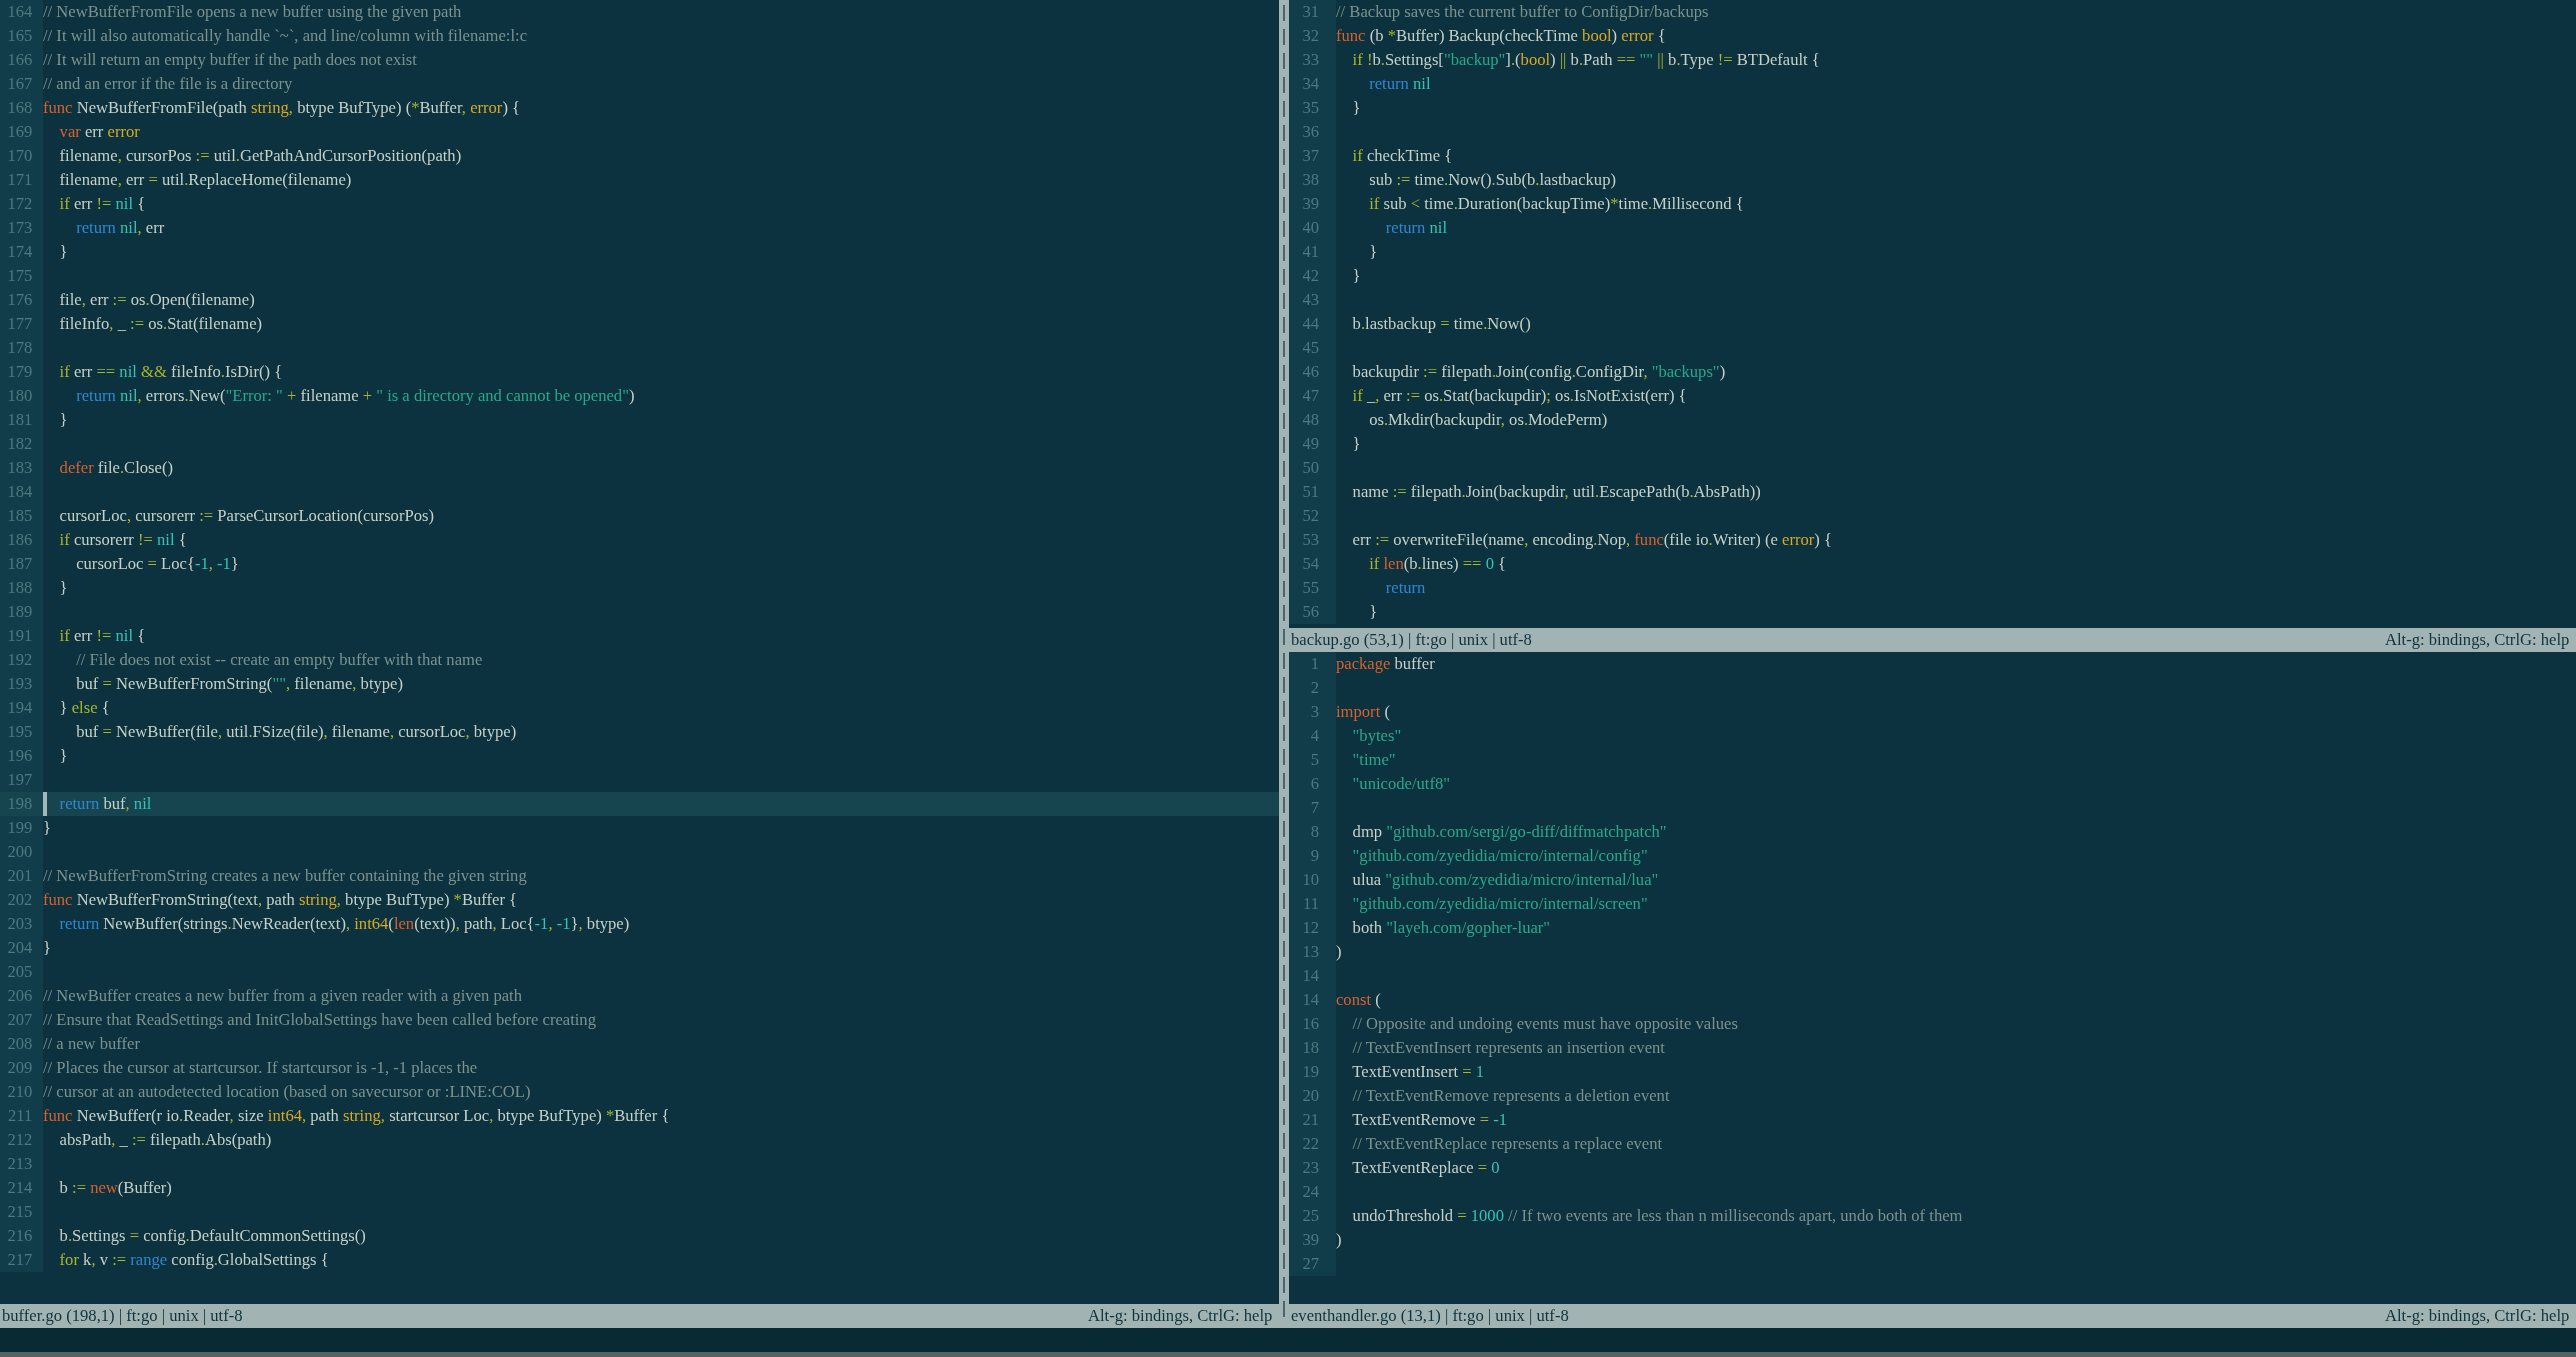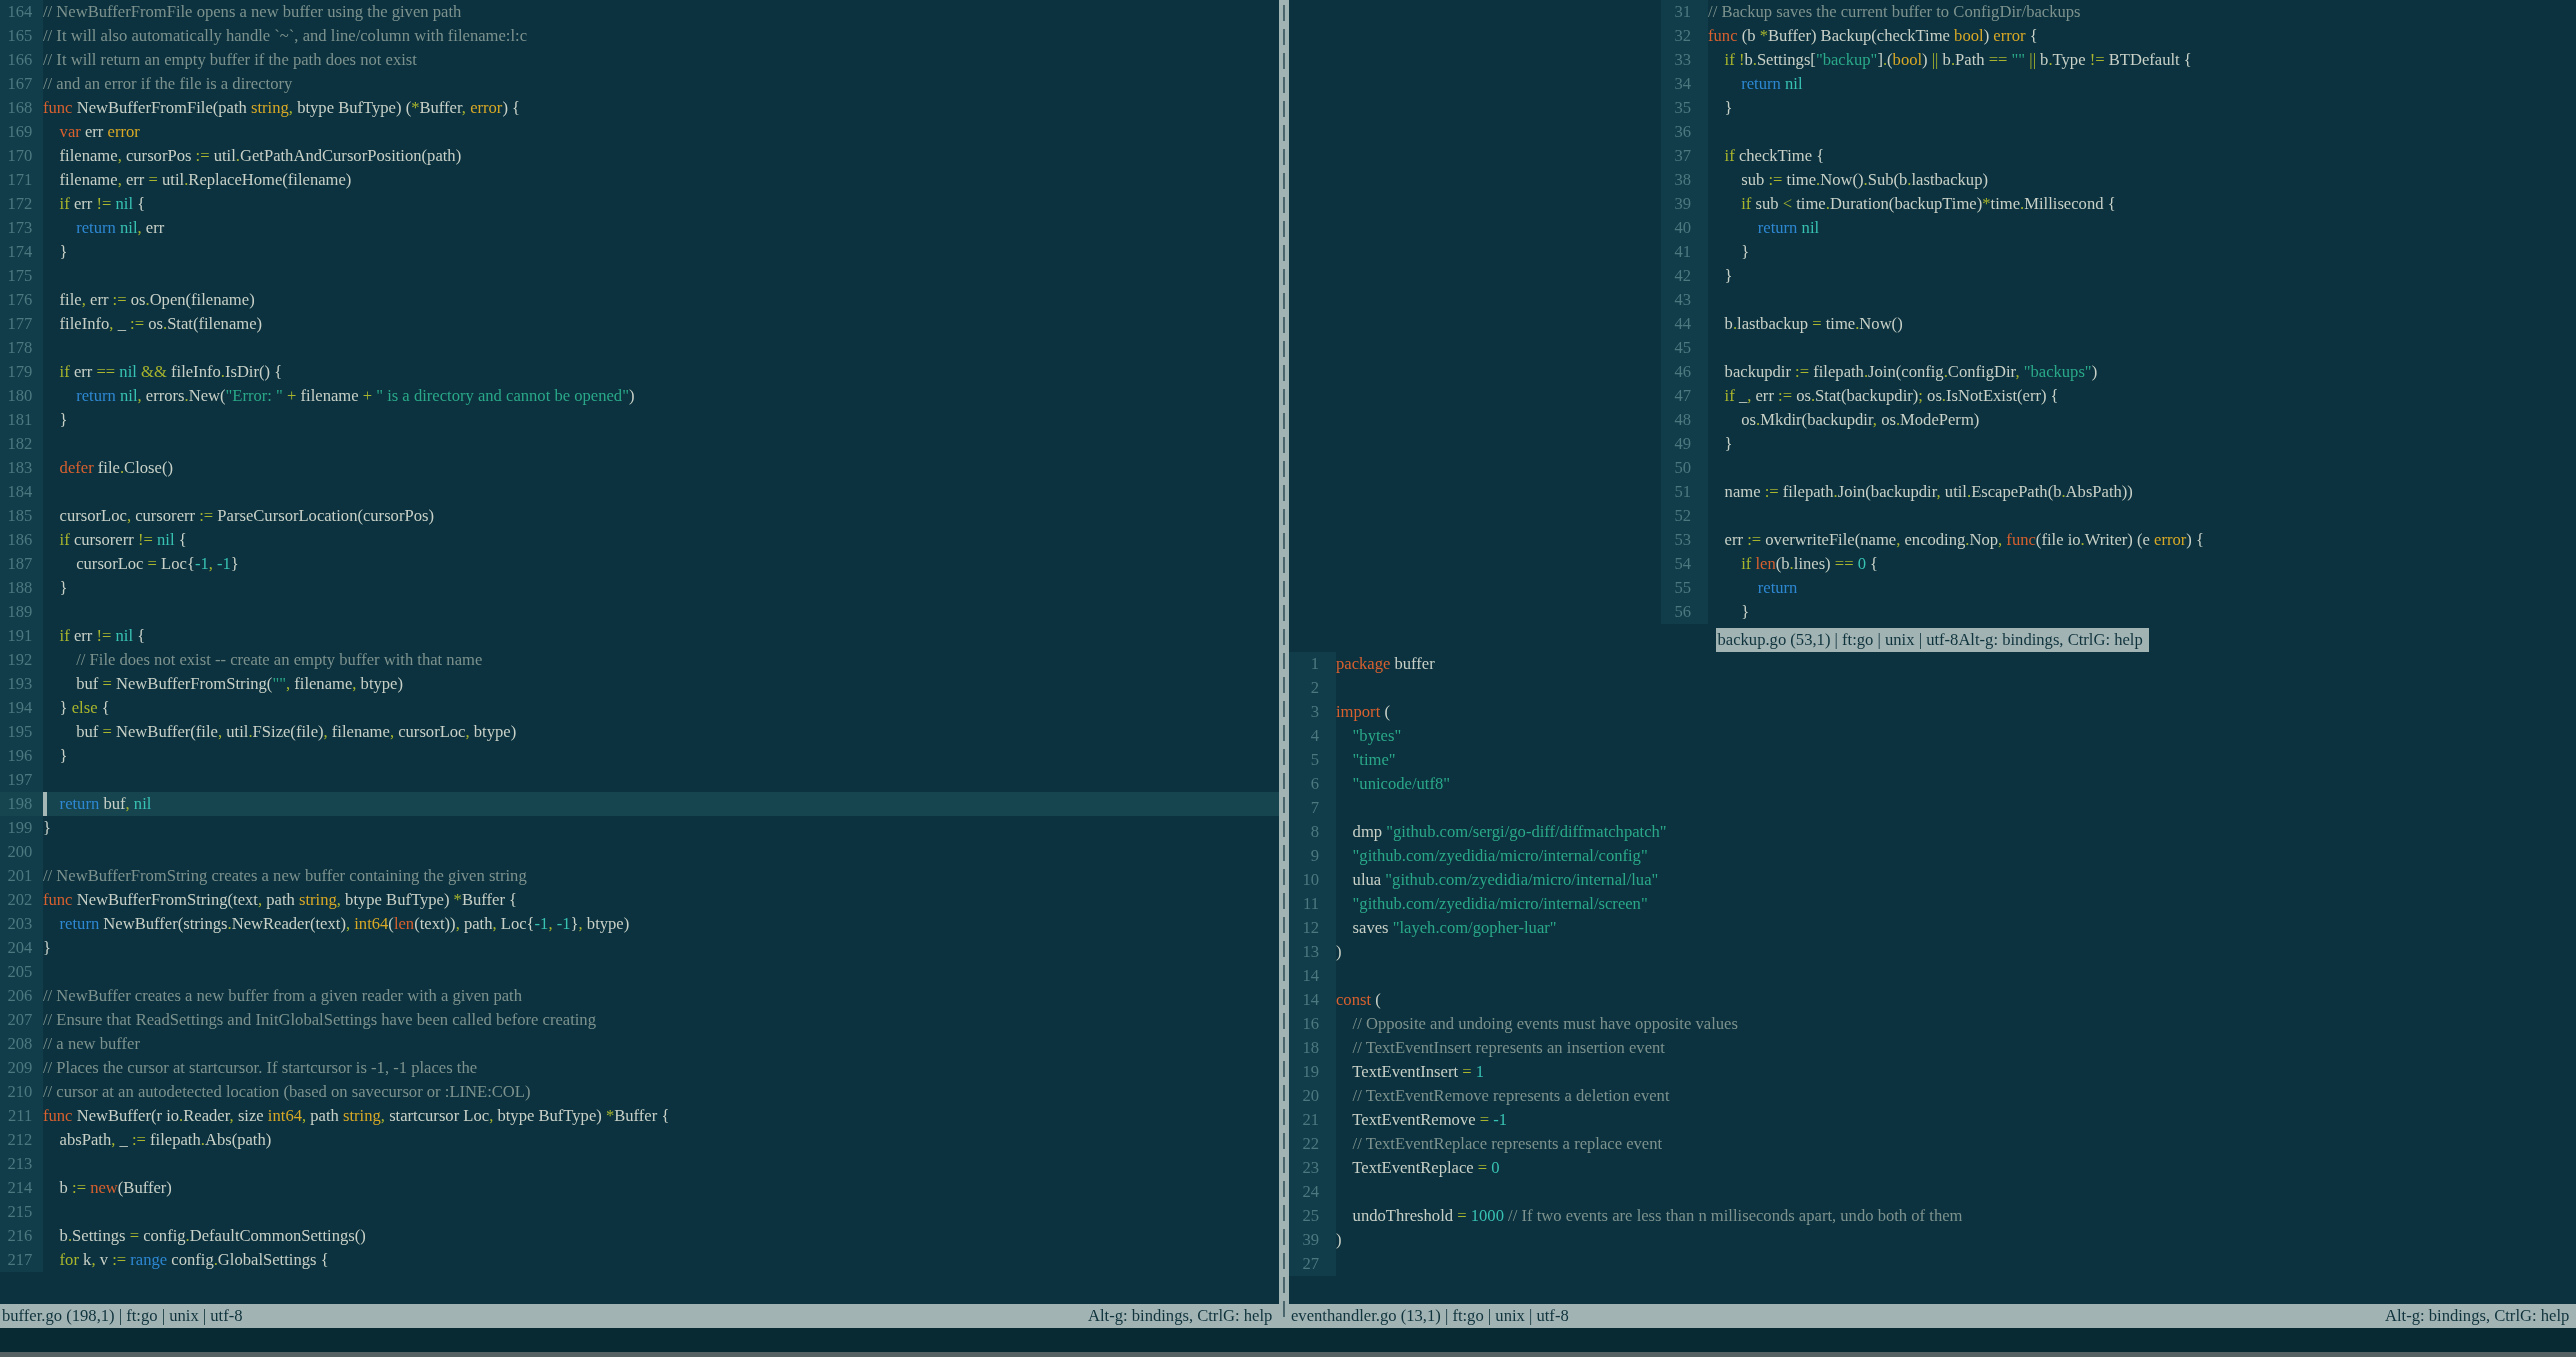--- a/index.html
+++ b/index.html
@@ -4,21 +4,21 @@
 <style>
   html,body{margin:0;padding:0;background:#000;}
   #screen{
     position:relative;width:2576px;height:1358px;overflow:hidden;
     background:var(--bg,#0b323e);
     font-family:"DejaVu Sans Mono",monospace;
     font-size:16.6px;
   }
   .pane{position:absolute;display:flex;flex-direction:column;overflow:hidden;font-family:Liberation Serif, serif;}
   #pane-left{left:0;top:0;width:1279px;height:1328px;}
-  #pane-rt{left:1289px;top:0;width:1287px;height:652px;align-items:center;}
+  #pane-rt{left:1289px;top:0;width:1287px;height:652px;}
   #pane-rb{left:1289px;top:652px;width:1287px;height:676px;}
   .code-area{flex:1 1 auto;overflow:hidden;}
   .row{display:flex;height:24px;line-height:24px;white-space:pre;overflow:hidden;}
   .lnum{flex:0 0 43px;box-sizing:border-box;text-align:right;padding-right:10.7px;
         color:var(--linenum,#4c7880);background:var(--gutter-bg,#103d49);}
   .pane-r .lnum{flex-basis:47px;padding-right:17px;}
   .codeline{flex:1 1 auto;}
   .row.current{background:var(--cursorline-bg,#16454f);}
   .row.current .lnum{background:var(--cursorline-bg,#16454f);}
   .tk-d{color:var(--syn-default,#c8d0c7);}
@@ -214,21 +214,21 @@
         <div class="row"><span class="lnum">2</span><span class="codeline"></span></div>
         <div class="row"><span class="lnum">3</span><span class="codeline"><span class="tk-k">import</span><span class="tk-d"> (</span></span></div>
         <div class="row"><span class="lnum">4</span><span class="codeline"><span class="tk-d">    </span><span class="tk-s">"bytes"</span></span></div>
         <div class="row"><span class="lnum">5</span><span class="codeline"><span class="tk-d">    </span><span class="tk-s">"time"</span></span></div>
         <div class="row"><span class="lnum">6</span><span class="codeline"><span class="tk-d">    </span><span class="tk-s">"unicode/utf8"</span></span></div>
         <div class="row"><span class="lnum">7</span><span class="codeline"></span></div>
         <div class="row"><span class="lnum">8</span><span class="codeline"><span class="tk-d">    dmp </span><span class="tk-s">"github.com/sergi/go-diff/diffmatchpatch"</span></span></div>
         <div class="row"><span class="lnum">9</span><span class="codeline"><span class="tk-d">    </span><span class="tk-s">"github.com/zyedidia/micro/internal/config"</span></span></div>
         <div class="row"><span class="lnum">10</span><span class="codeline"><span class="tk-d">    ulua </span><span class="tk-s">"github.com/zyedidia/micro/internal/lua"</span></span></div>
         <div class="row"><span class="lnum">11</span><span class="codeline"><span class="tk-d">    </span><span class="tk-s">"github.com/zyedidia/micro/internal/screen"</span></span></div>
-        <div class="row"><span class="lnum">12</span><span class="codeline"><span class="tk-d">    saves </span><span class="tk-s">"layeh.com/gopher-luar"</span></span></div>
+        <div class="row"><span class="lnum">12</span><span class="codeline"><span class="tk-d">    both </span><span class="tk-s">"layeh.com/gopher-luar"</span></span></div>
         <div class="row"><span class="lnum">13</span><span class="codeline"><span class="tk-d">)</span></span></div>
         <div class="row"><span class="lnum">14</span><span class="codeline"></span></div>
         <div class="row"><span class="lnum">14</span><span class="codeline"><span class="tk-k">const</span><span class="tk-d"> (</span></span></div>
         <div class="row"><span class="lnum">16</span><span class="codeline"><span class="tk-d">    </span><span class="tk-c">// Opposite and undoing events must have opposite values</span></span></div>
         <div class="row"><span class="lnum">18</span><span class="codeline"><span class="tk-d">    </span><span class="tk-c">// TextEventInsert represents an insertion event</span></span></div>
         <div class="row"><span class="lnum">19</span><span class="codeline"><span class="tk-d">    TextEventInsert </span><span class="tk-o">=</span><span class="tk-d"> </span><span class="tk-n">1</span></span></div>
         <div class="row"><span class="lnum">20</span><span class="codeline"><span class="tk-d">    </span><span class="tk-c">// TextEventRemove represents a deletion event</span></span></div>
         <div class="row"><span class="lnum">21</span><span class="codeline"><span class="tk-d">    TextEventRemove </span><span class="tk-o">=</span><span class="tk-d"> </span><span class="tk-n">-1</span></span></div>
         <div class="row"><span class="lnum">22</span><span class="codeline"><span class="tk-d">    </span><span class="tk-c">// TextEventReplace represents a replace event</span></span></div>
         <div class="row"><span class="lnum">23</span><span class="codeline"><span class="tk-d">    TextEventReplace </span><span class="tk-o">=</span><span class="tk-d"> </span><span class="tk-n">0</span></span></div>

